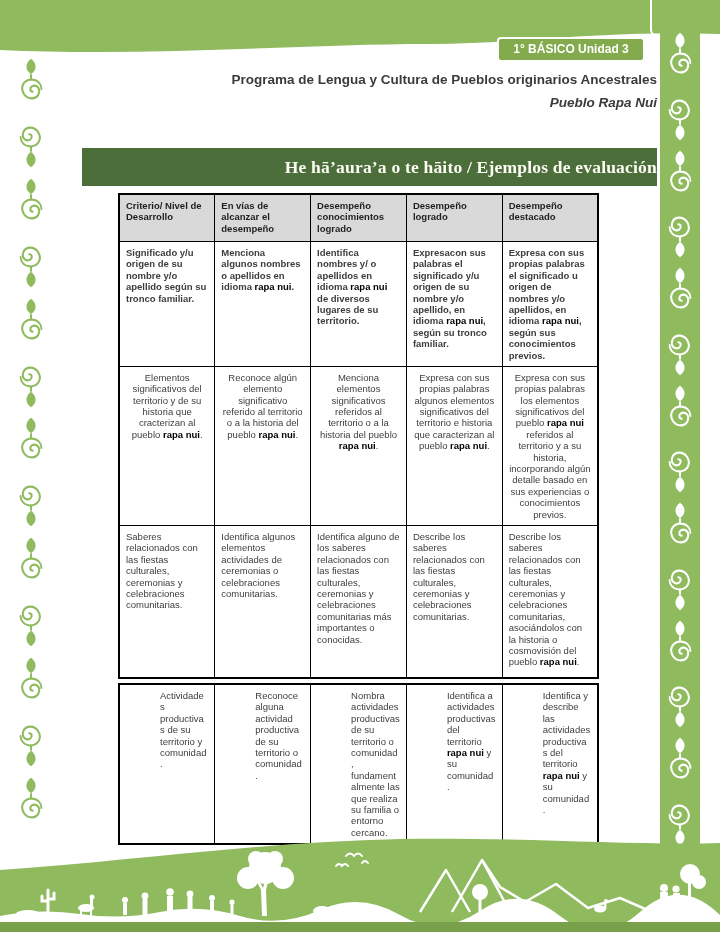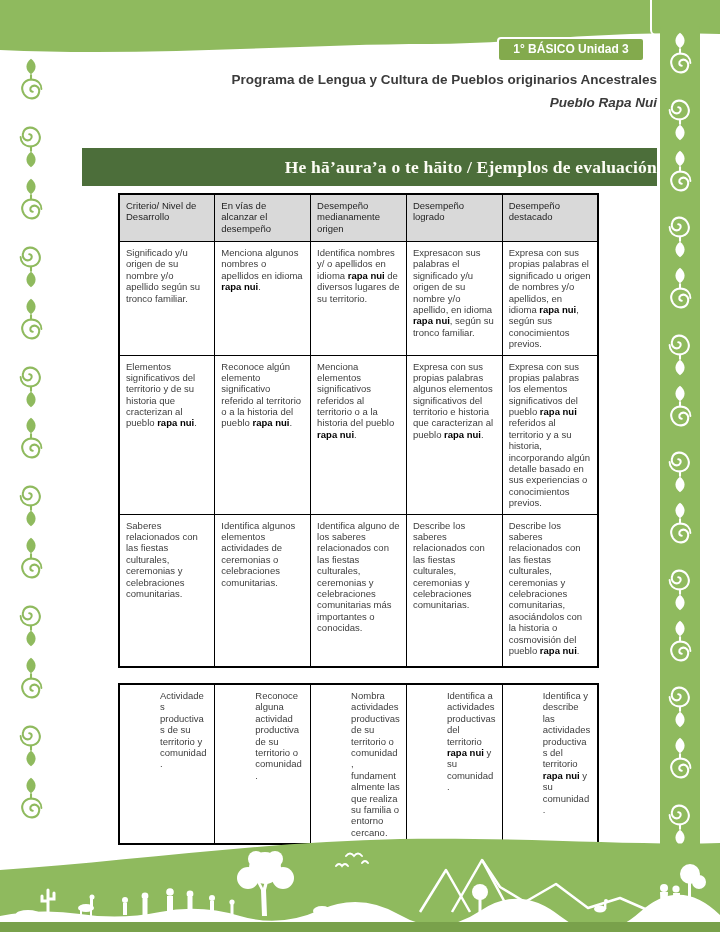--- a/index.html
+++ b/index.html
@@ -35,25 +35,25 @@
   #section-bar{position:absolute;left:82px;top:148px;width:575px;height:38px;
     background:var(--dark-green);}
   #section-title{font-family:"Liberation Serif",serif;font-weight:bold;color:#fdfdf5;
     font-size:17.5px;text-align:right;line-height:38px;letter-spacing:.2px;}
 
   
   table{border-collapse:collapse;table-layout:fixed;width:481px;background:#fff;
     border:2px solid #000;}
   th,td{border:1px solid #000;vertical-align:top;padding:5px 6px;
     font-size:9.5px;line-height:1.2;color:var(--text);text-align:left;word-wrap:break-word;}
-  th{background:var(--gray);font-weight:normal;color:#1f1f1f;height:36px;}
+  th{background:var(--gray);font-weight:bold;color:#1f1f1f;height:36px;}
   td strong{color:#000;}
   #eval-table{position:absolute;left:118px;top:193px;}
-  #eval-table tbody tr:nth-child(1) td{height:101px;}
-  #eval-table tbody tr:nth-child(2) td{height:148px;}
+  #eval-table tbody tr:nth-child(1) td{height:101px;font-weight:bold;}
+  #eval-table tbody tr:nth-child(2) td{height:148px;text-align:center;}
   #eval-table tbody tr:nth-child(3) td{height:141px;}
   #activities-table{position:absolute;left:118px;top:683px;}
   #activities-table tbody tr td{height:120px;padding-left:40px;}
 
   
   #landscape{position:absolute;left:0;top:832px;}
 </style>
 </head>
 <body>
 
@@ -262,21 +262,21 @@
 
   <div id="section-bar">
     <div id="section-title">He hā’aura’a o te hāito / Ejemplos de evaluación</div>
   </div>
 
   <table id="eval-table">
     <thead>
         <tr>
           <th>Criterio/ Nivel de Desarrollo</th>
           <th>En vías de alcanzar el desempeño</th>
-          <th>Desempeño medianamente origen</th>
+          <th>Desempeño conocimientos logrado</th>
           <th>Desempeño logrado</th>
           <th>Desempeño destacado</th>
         </tr>
       </thead>
     <tbody>
         <tr>
           <td>Significado y/u origen de su nombre y/o apellido según su tronco familiar.</td>
           <td>Menciona algunos nombres o apellidos en idioma <strong>rapa nui</strong>.</td>
           <td>Identifica nombres y/ o apellidos en idioma <strong>rapa nui</strong> de diversos lugares de su territorio.</td>
           <td>Expresacon sus palabras el significado y/u origen de su nombre y/o apellido, en idioma <strong>rapa nui</strong>, según su tronco familiar.</td>

